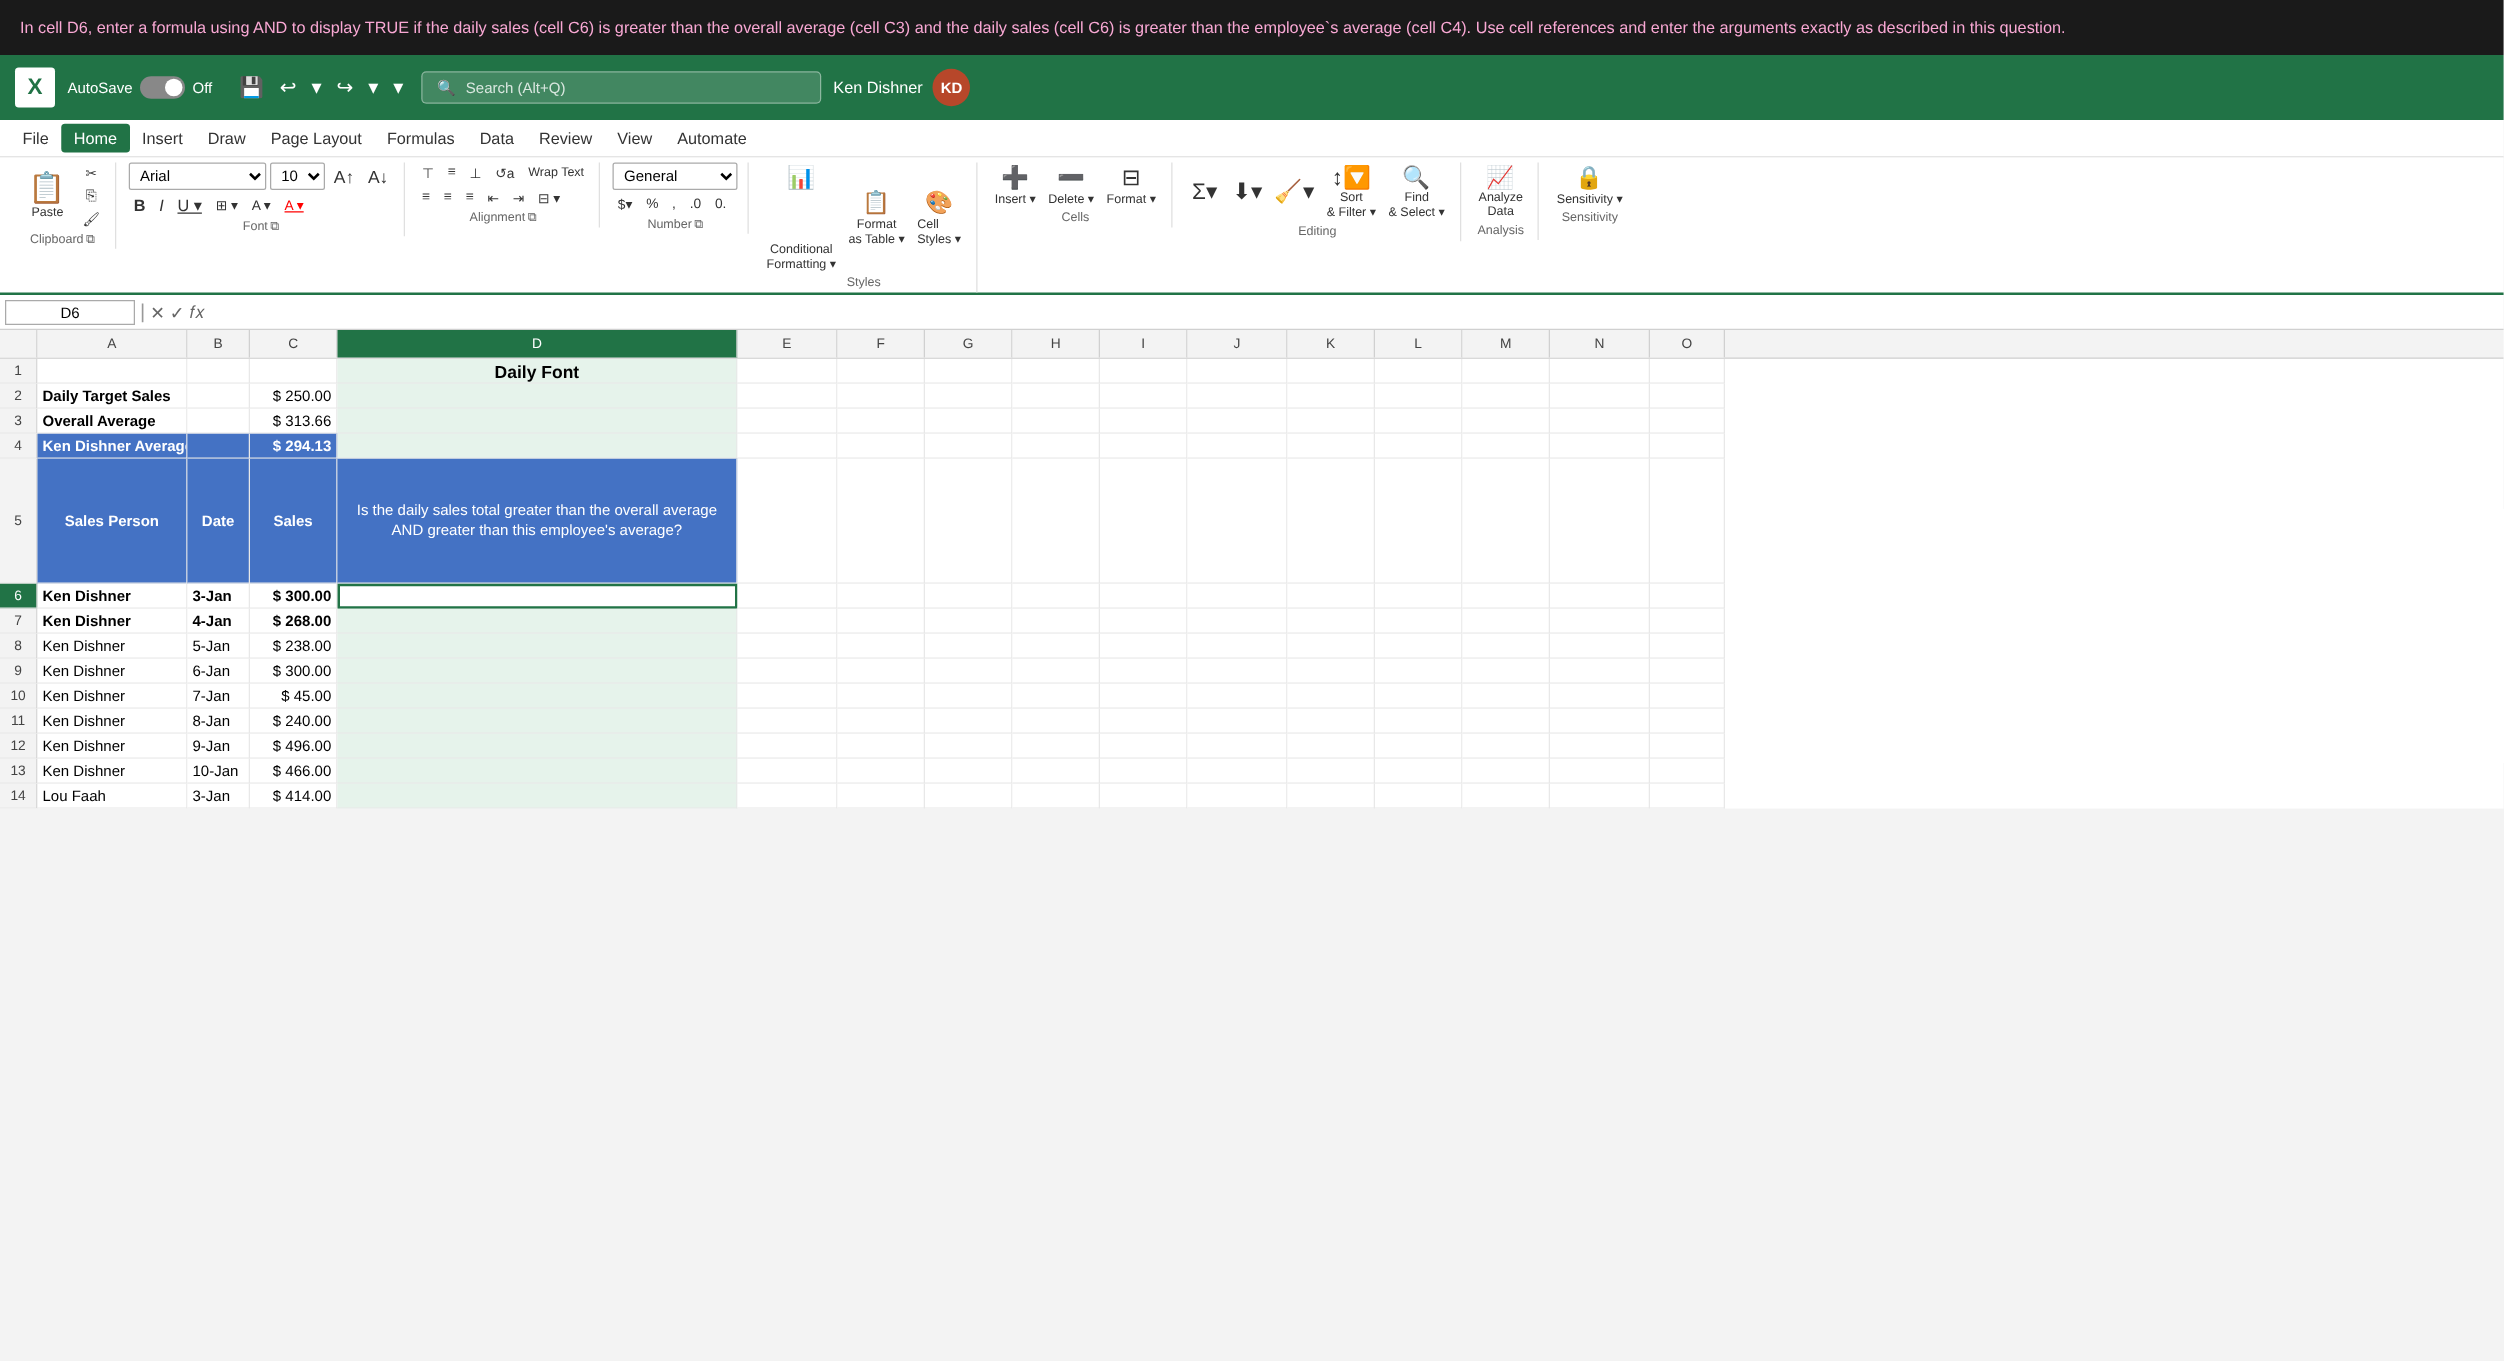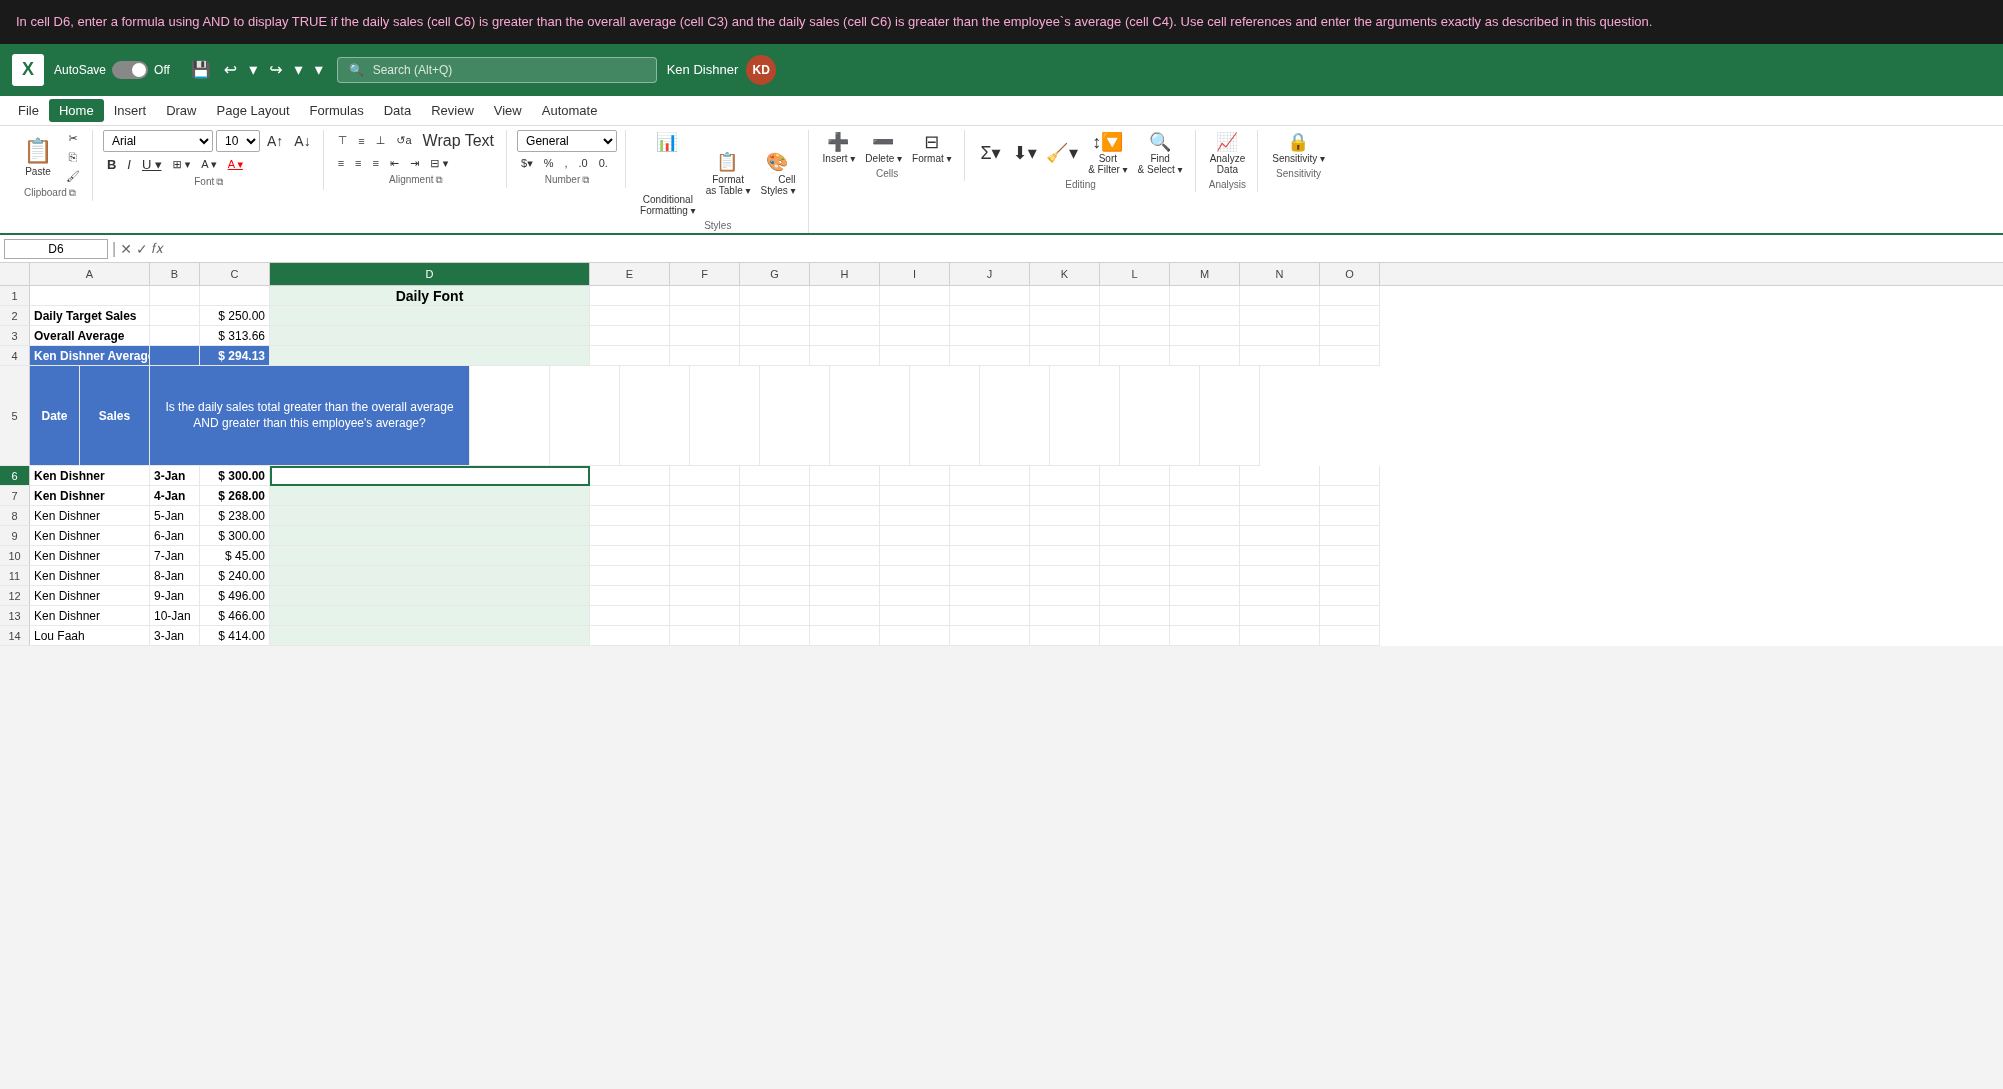--- a/index.html
+++ b/index.html
@@ -321,21 +321,21 @@
     </div>
   </div>
 
   <div class="ribbon-group">
     <div style="display:flex; flex-direction:column; gap:3px;">
       <div style="display:flex; gap:3px; align-items:center;">
         <button class="ribbon-btn-small">⊤</button>
         <button class="ribbon-btn-small">≡</button>
         <button class="ribbon-btn-small">⊥</button>
         <button class="ribbon-btn-small">↺a</button>
-        <button class="ribbon-btn-small" style="font-size:16px;text-align:center;">Wrap Text</button>
+        <button class="ribbon-btn-small" style="font-size:10px;text-align:center;">Wrap Text</button>
       </div>
       <div style="display:flex; gap:3px; align-items:center;">
         <button class="ribbon-btn-small">≡</button>
         <button class="ribbon-btn-small">≡</button>
         <button class="ribbon-btn-small">≡</button>
         <button class="ribbon-btn-small">⇤</button>
         <button class="ribbon-btn-small">⇥</button>
         <button class="ribbon-btn-small">⊟ ▾</button>
       </div>
     </div>
@@ -374,21 +374,21 @@
       </div>
       <div style="display:flex; flex-direction:column; align-items:center;">
         <button class="ribbon-btn">
           <span class="icon">📋</span>
           <span style="font-size:10px; text-align:center;">Format<br>as Table ▾</span>
         </button>
       </div>
       <div style="display:flex; flex-direction:column; align-items:center;">
         <button class="ribbon-btn">
           <span class="icon">🎨</span>
-          <span style="font-size:10px; text-align:right;">Cell<br>Styles ▾</span>
+          <span style="font-size:10px; text-align:left;">Cell<br>Styles ▾</span>
         </button>
       </div>
     </div>
     <div class="ribbon-group-label">
       <span>Styles</span>
     </div>
   </div>
 
   <div class="ribbon-group">
     <div class="ribbon-buttons">
@@ -597,20 +597,23 @@
     <div class="cell col-j"></div>
     <div class="cell col-k"></div>
     <div class="cell col-l"></div>
     <div class="cell col-m"></div>
     <div class="cell col-n"></div>
     <div class="cell col-o"></div>
   </div>
 
   <div class="sheet-row row-5">
     <div class="row-num" style="height:100px; min-height:100px; align-items:center; display:flex; justify-content:center;">5</div>
+    <div class="cell col-a cell-header" style="height:100px; min-height:100px; text-align:center; justify-content:center; background:#4472c4; color:#fff; font-weight:bold;">
+      <span>Sales Person</span>
+    </div>
     <div class="cell col-b cell-header" style="height:100px; min-height:100px; text-align:center; justify-content:center; background:#4472c4; color:#fff; font-weight:bold;">
       <span>Date</span>
     </div>
     <div class="cell col-c cell-header" style="height:100px; min-height:100px; text-align:center; justify-content:center; background:#4472c4; color:#fff; font-weight:bold;">
       <span>Sales</span>
     </div>
     <div class="cell col-d cell-multiline selected-col" style="height:100px; min-height:100px; white-space:normal; line-height:1.3; text-align:center; background:#4472c4; color:#fff; padding:6px;">
       <span>Is the daily sales total greater than the overall average AND greater than this employee's average?</span>
     </div>
     <div class="cell col-e" style="height:100px; min-height:100px;"></div>

